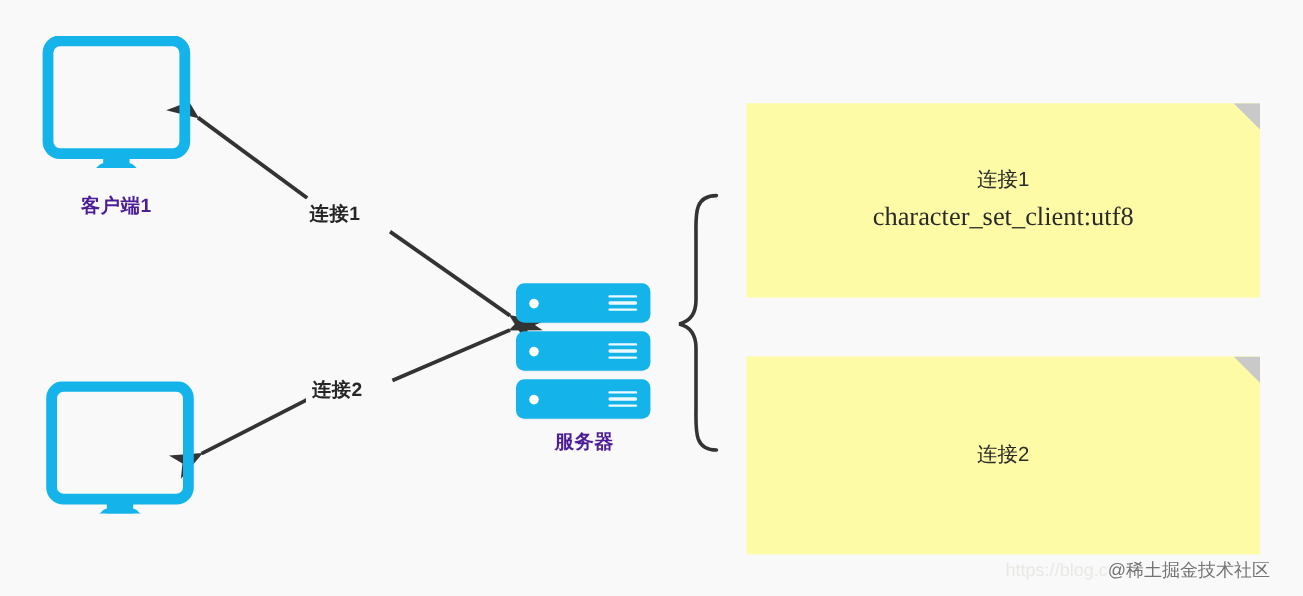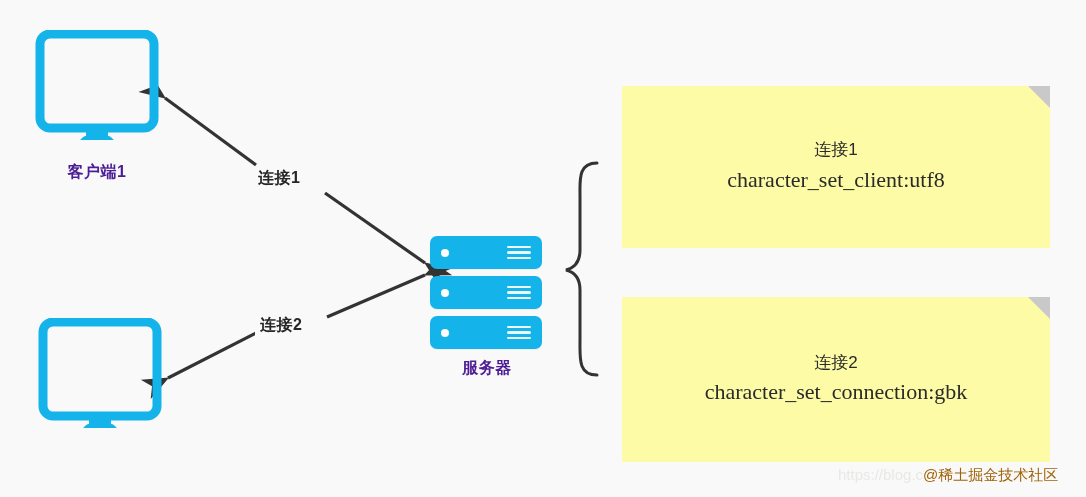--- a/index.html
+++ b/index.html
@@ -157,21 +157,21 @@
   .watermark {
     position: absolute;
     font-size: 15px;
     white-space: nowrap;
     pointer-events: none;
   }
   .wm-url {
     color: #e8e8e4;
   }
   .wm-name {
-    color: #a16207;
+    color: #737373;
   }
 </style>
 </head>
 <body>
 
 <div id="canvas">
 
   <svg class="layer-svg" viewBox="0 0 1086 497" width="1086" height="497" xmlns="http://www.w3.org/2000/svg">
     <defs>
       <marker id="arrowStart" markerWidth="10" markerHeight="10" refX="8.2" refY="3.6" orient="auto" markerUnits="strokeWidth">
@@ -264,21 +264,20 @@
     <div class="note-body">
       <div class="note-title">连接1</div>
       <div class="note-line">character_set_client:utf8</div>
     </div>
   </div>
 
   <div class="note" style="left:622px; top:297px; width:428px; height:165px;">
     <div class="note-fold"></div>
     <div class="note-body">
       <div class="note-title">连接2</div>
-      <div class="note-line">character_set_connection:gbk</div>
     </div>
   </div>
 
   <div class="watermark" style="left:838px; top:466px;">
     <span class="wm-url">https://blog.c</span><span class="wm-name">@稀土掘金技术社区</span>
   </div>
 
 </div>
 
 </body></html>

